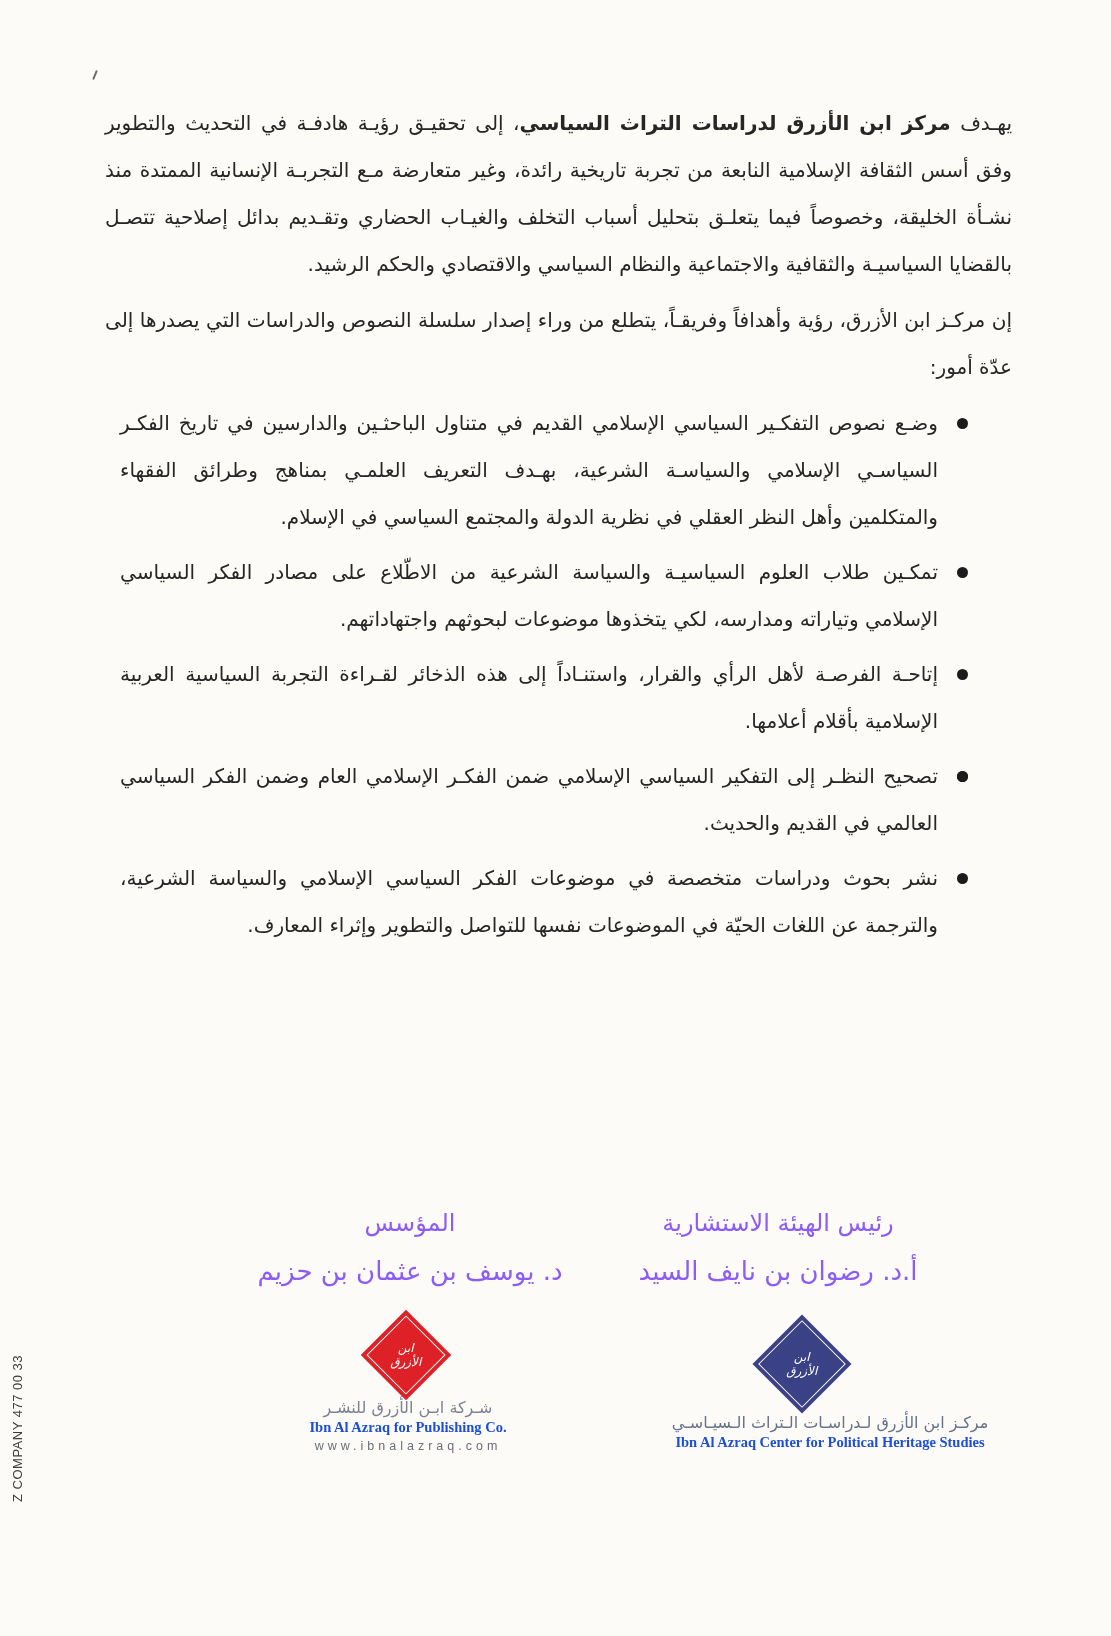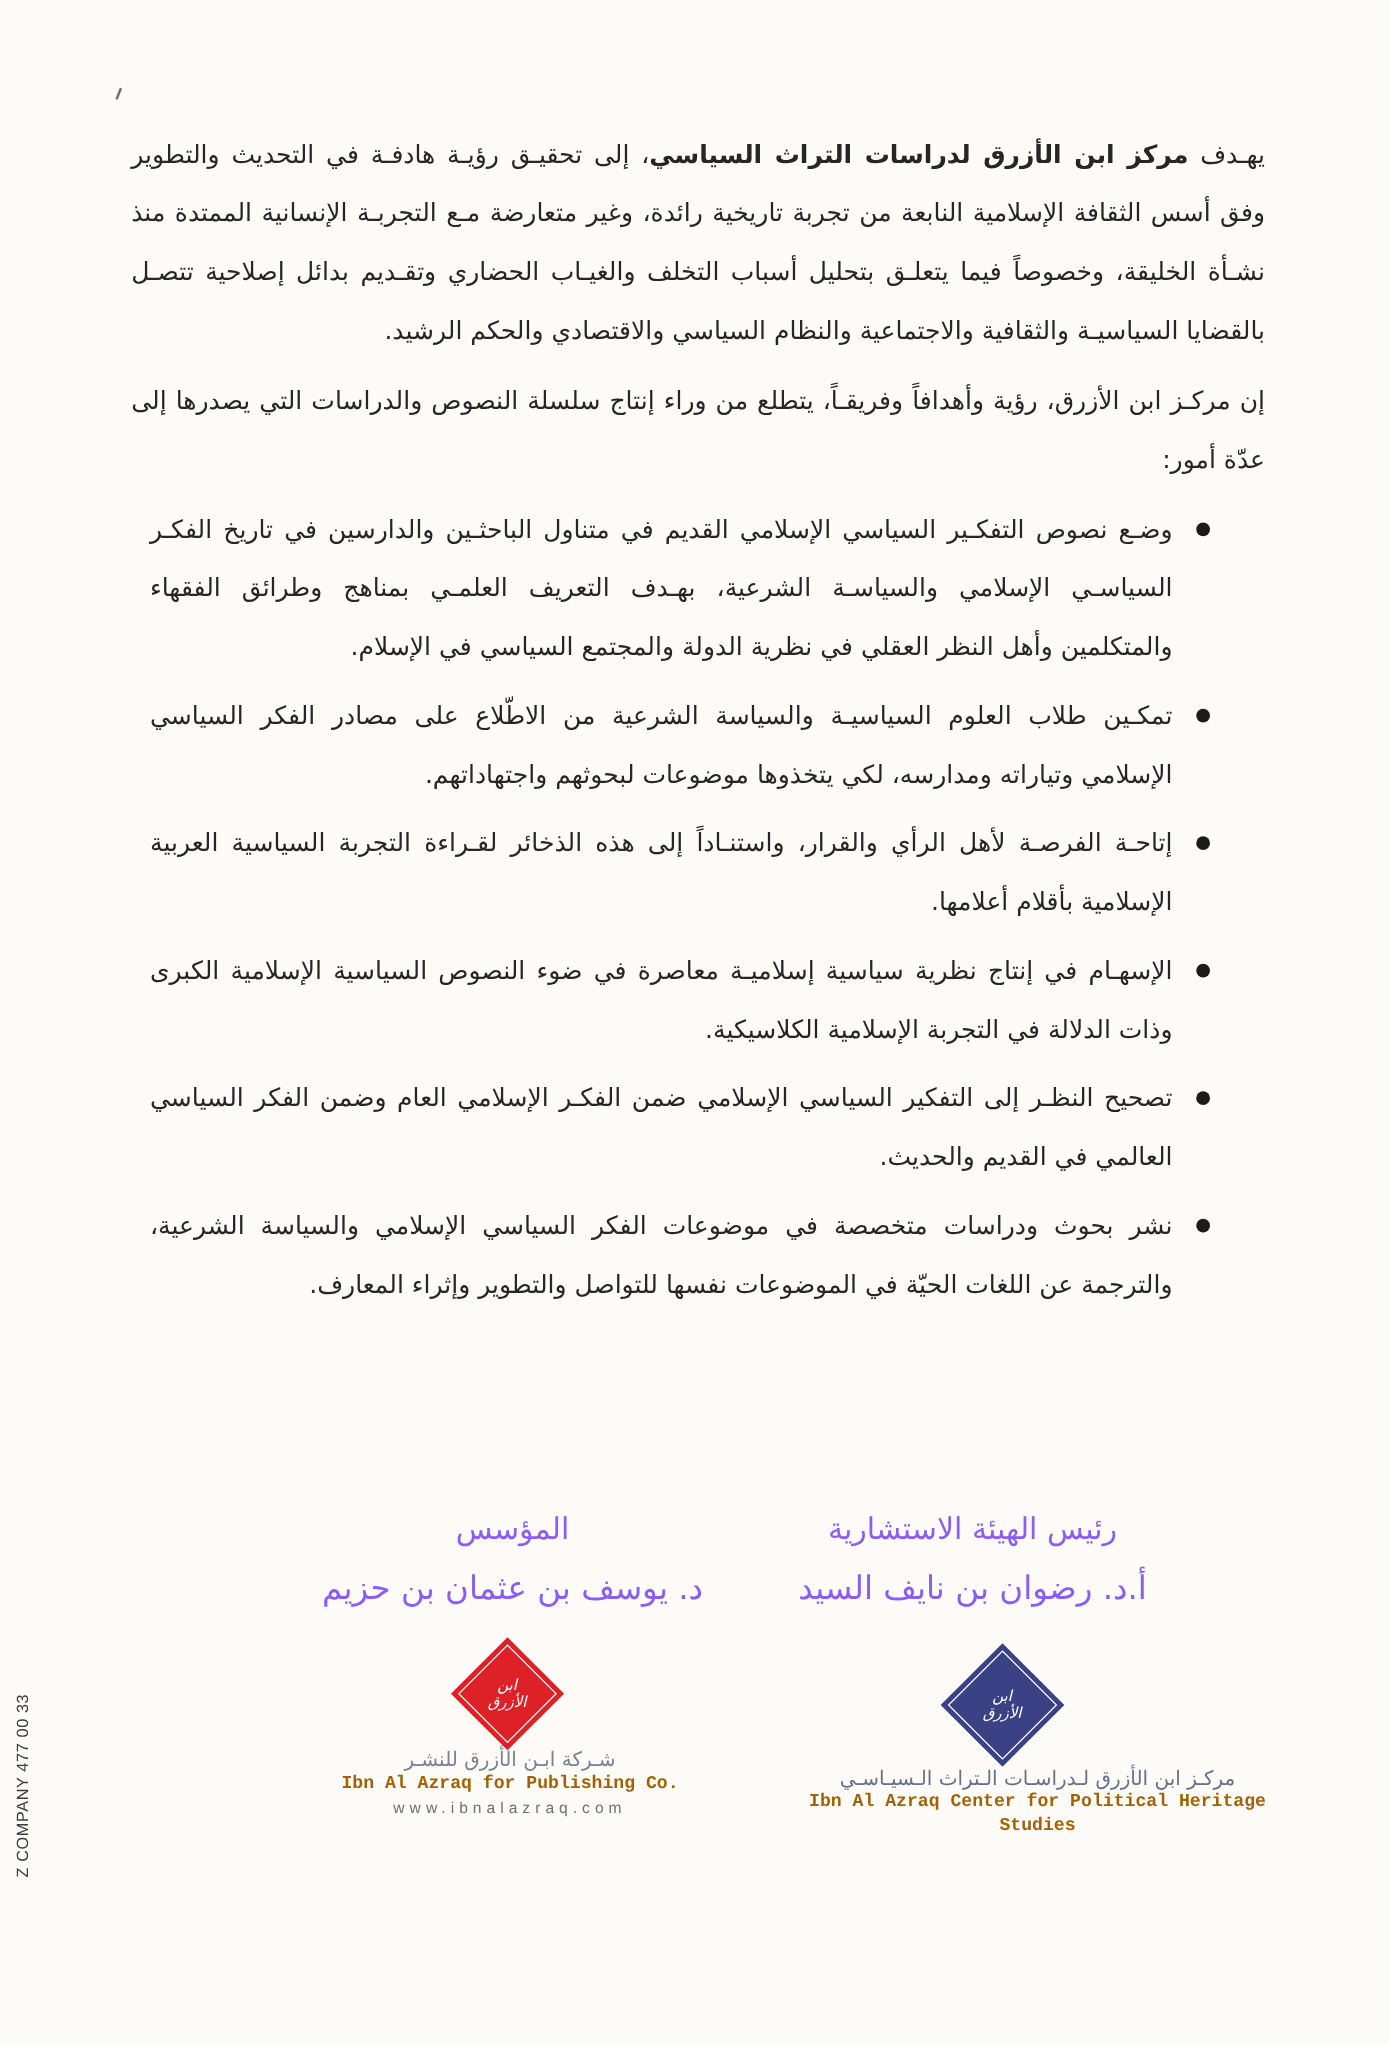--- a/index.html
+++ b/index.html
@@ -74,22 +74,22 @@
   .pub-caption{left:258px;top:1398px;width:300px;}
   .center-caption{left:620px;top:1413px;width:420px;}
   .cap-ar{
     direction:rtl;font-size:16px;line-height:20px;
     color:#7d8290;letter-spacing:0.5px;
     font-family:"DejaVu Sans",sans-serif;
   }
   .center-caption .cap-ar{color:#68718a;}
   .cap-en{
     font-size:14.5px;line-height:19px;font-weight:bold;
-    color:#a16207;
-    font-family:Liberation Mono, monospace;
+    color:#1d4ed8;
+    font-family:Liberation Serif, serif;
   }
   .cap-web{
     font-size:12.5px;line-height:18px;letter-spacing:4px;
     color:#6a7078;
     font-family:"Liberation Sans","DejaVu Sans",sans-serif;
   }
   
   .spine{
     position:absolute;left:10px;top:1352px;height:150px;
     writing-mode:vertical-rl;
@@ -103,38 +103,37 @@
 <body>
 
 <div class="page">
 
   <div class="speck"></div>
 
   <div class="text-block">
 
     <p><span>يهـدف </span><span class="org-bold">مركز ابن الأزرق لدراسات التراث السياسي</span><span>، إلى تحقيـق رؤيـة هادفـة في التحديث والتطوير وفق أسس الثقافة الإسلامية النابعة من تجربة تاريخية رائدة، وغير متعارضة مـع التجربـة الإنسانية الممتدة منذ نشـأة الخليقة، وخصوصاً فيما يتعلـق بتحليل أسباب التخلف والغيـاب الحضاري وتقـديم بدائل إصلاحية تتصـل بالقضايا السياسيـة والثقافية والاجتماعية والنظام السياسي والاقتصادي والحكم الرشيد.</span></p>
 
-    <p>إن مركـز ابن الأزرق، رؤية وأهدافاً وفريقـاً، يتطلع من وراء إنتاج سلسلة النصوص والدراسات التي يصدرها إلى عدّة أمور:</p>
+    <p>إن مركـز ابن الأزرق، رؤية وأهدافاً وفريقـاً، يتطلع من وراء إصدار سلسلة النصوص والدراسات التي يصدرها إلى عدّة أمور:</p>
 
     <ul class="goals">
       <li>
         <span class="dot"></span>
         <span>وضـع نصوص التفكـير السياسي الإسلامي القديم في متناول الباحثـين والدارسين في تاريخ الفكـر السياسـي الإسلامي والسياسـة الشرعية، بهـدف التعريف العلمـي بمناهج وطرائق الفقهاء والمتكلمين وأهل النظر العقلي في نظرية الدولة والمجتمع السياسي في الإسلام.</span>
       </li>
       <li>
         <span class="dot"></span>
         <span>تمكـين طلاب العلوم السياسيـة والسياسة الشرعية من الاطّلاع على مصادر الفكر السياسي الإسلامي وتياراته ومدارسه، لكي يتخذوها موضوعات لبحوثهم واجتهاداتهم.</span>
       </li>
       <li>
         <span class="dot"></span>
         <span>إتاحـة الفرصـة لأهل الرأي والقرار، واستنـاداً إلى هذه الذخائر لقـراءة التجربة السياسية العربية الإسلامية بأقلام أعلامها.</span>
       </li>
       <li>
         <span class="dot"></span>
-        <span>الإسهـام في إنتاج نظرية سياسية إسلاميـة معاصرة في ضوء النصوص السياسية الإسلامية الكبرى وذات الدلالة في التجربة الإسلامية الكلاسيكية.</span>
       </li>
       <li>
         <span class="dot"></span>
         <span>تصحيح النظـر إلى التفكير السياسي الإسلامي ضمن الفكـر الإسلامي العام وضمن الفكر السياسي العالمي في القديم والحديث.</span>
       </li>
       <li>
         <span class="dot"></span>
         <span>نشر بحوث ودراسات متخصصة في موضوعات الفكر السياسي الإسلامي والسياسة الشرعية، والترجمة عن اللغات الحيّة في الموضوعات نفسها للتواصل والتطوير وإثراء المعارف.</span>
       </li>
     </ul>

